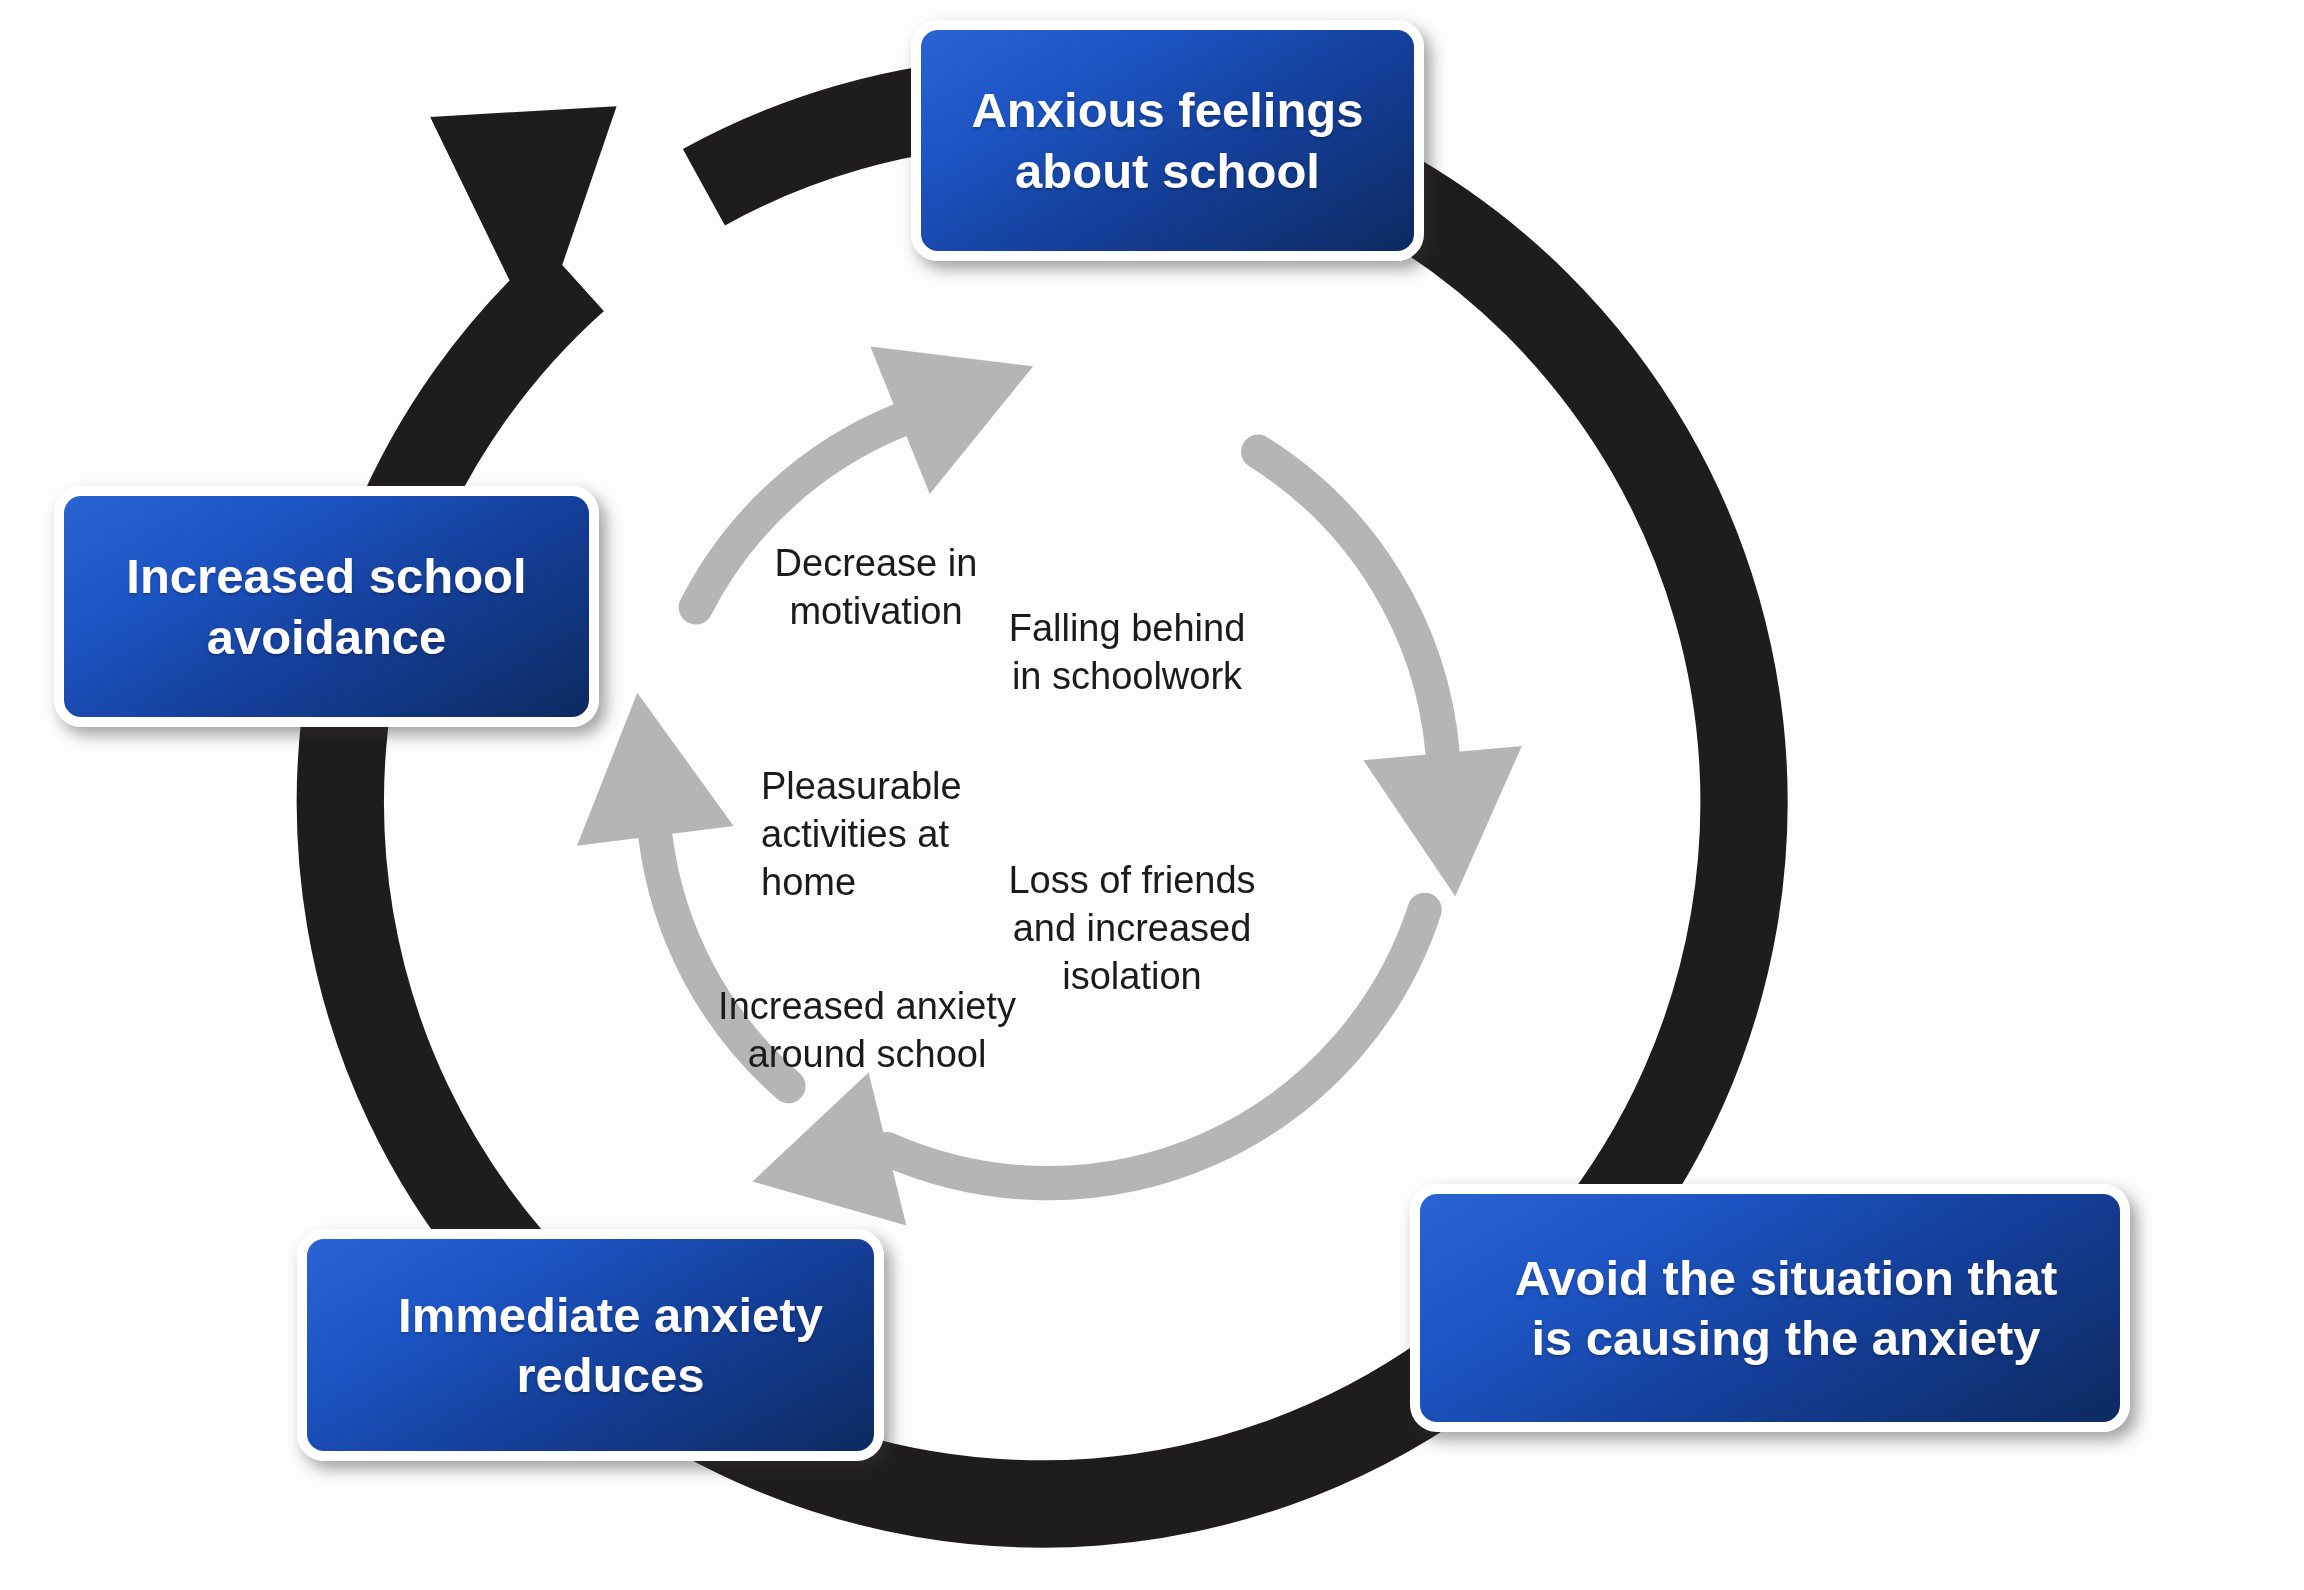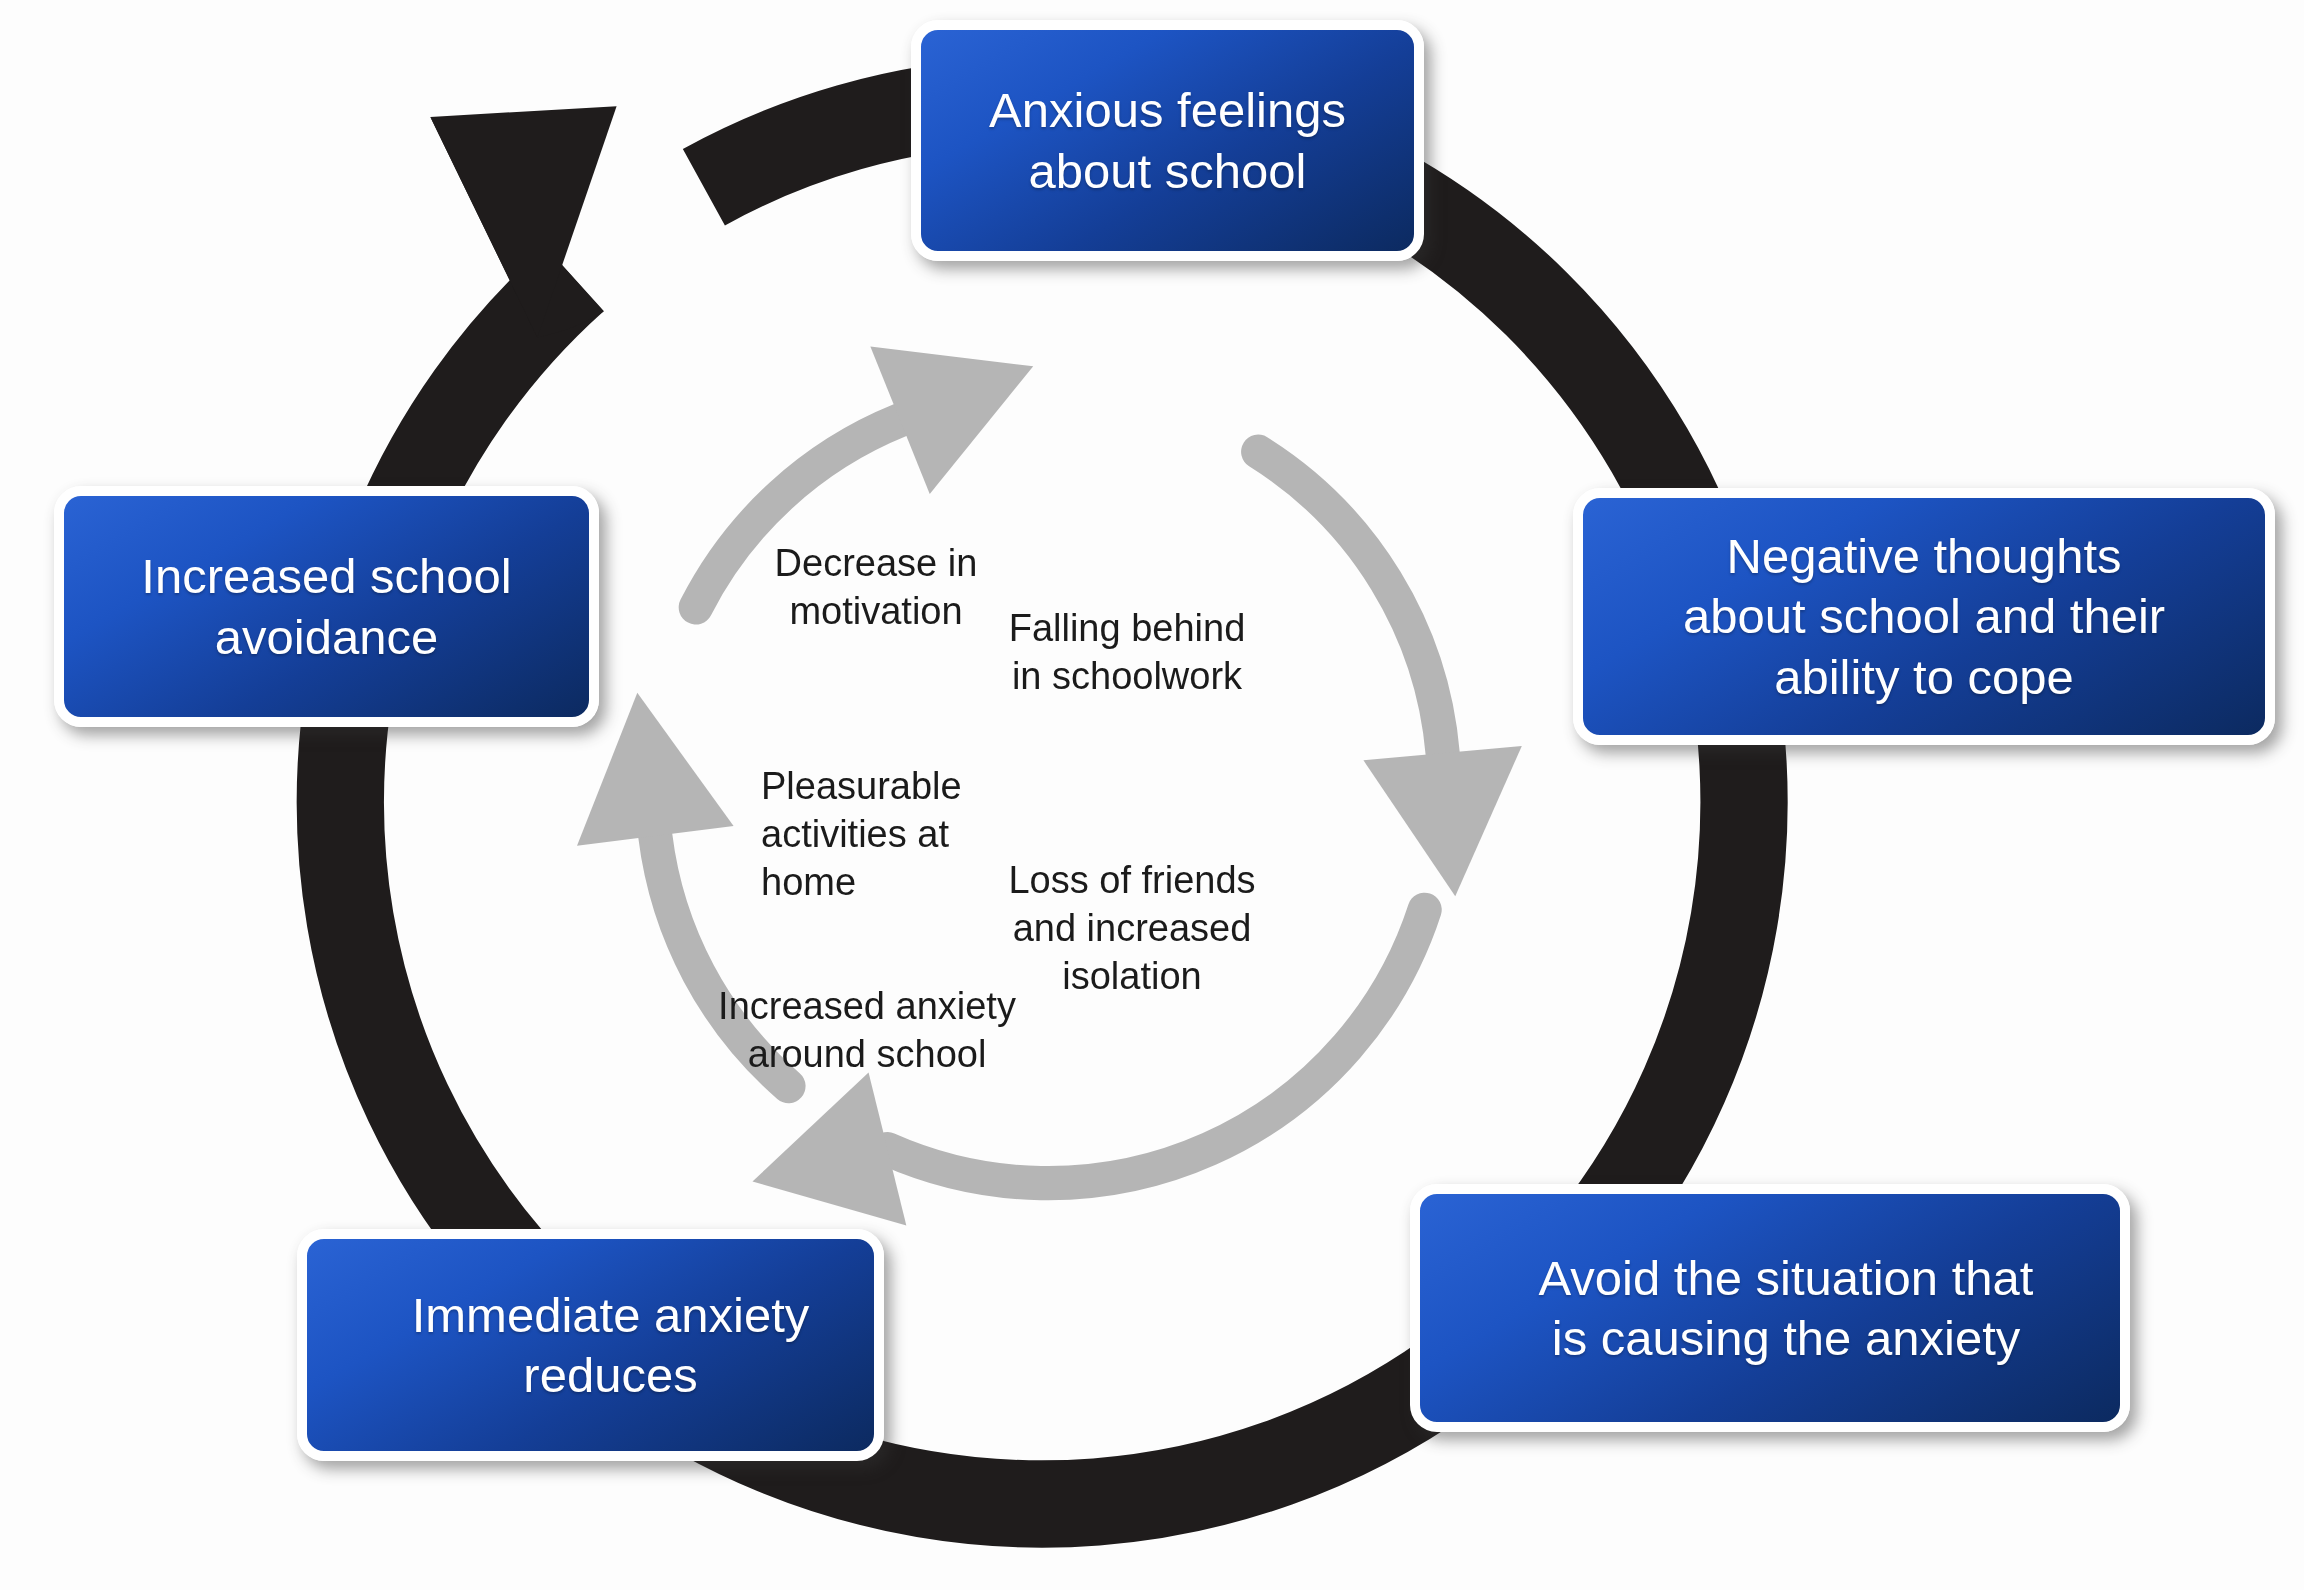--- a/index.html
+++ b/index.html
@@ -25,21 +25,21 @@
     background: linear-gradient(150deg, #2a63d4 0%, #1d54c3 28%, #143e97 60%, #0c2a60 100%);
     box-shadow: 6.3px 8px 14.4px rgba(50,50,50,0.45);
     display: flex;
     flex-direction: column;
     align-items: center;
     justify-content: center;
     z-index: 3;
   }
   .node-box .line {
     color: #ffffff;
-    font-weight: normal;
+    font-weight: bold;
     font-size: 49px;
     line-height: 1.23;
     text-align: right;
     white-space: nowrap;
     text-shadow: 0 1.8px 2.7px rgba(0,0,0,0.25);
   }
   .inner-label {
     position: absolute;
     z-index: 2;
     color: #1b1b1b;
@@ -105,25 +105,20 @@
   <div class="inner-label centered" style="left:867px; top:983px;">
     <div class="line">Increased anxiety</div>
     <div class="line">around school</div>
   </div>
 
   <div class="node-box" style="left:911px; top:20px; width:513px; height:241px;">
     <div class="line">Anxious feelings</div>
     <div class="line">about school</div>
   </div>
 
-  <div class="node-box" style="left:1573px; top:488px; width:702px; height:257px;">
-    <div class="line">Negative thoughts</div>
-    <div class="line">about school and their</div>
-    <div class="line">ability to cope</div>
-  </div>
 
   <div class="node-box" style="left:1410px; top:1184px; width:720px; height:248px;padding-left:32px;">
     <div class="line">Avoid the situation that</div>
     <div class="line">is causing the anxiety</div>
   </div>
 
   <div class="node-box" style="left:297px; top:1229px; width:587px; height:232px;padding-left:40px;">
     <div class="line">Immediate anxiety</div>
     <div class="line">reduces</div>
   </div>

